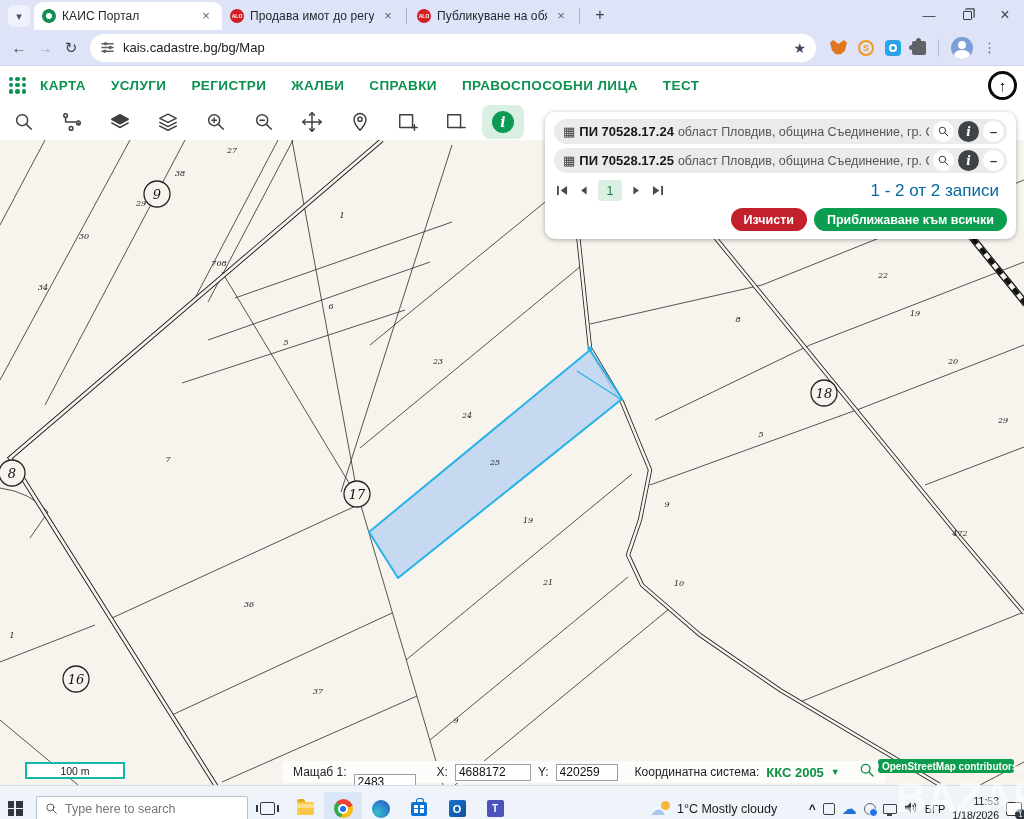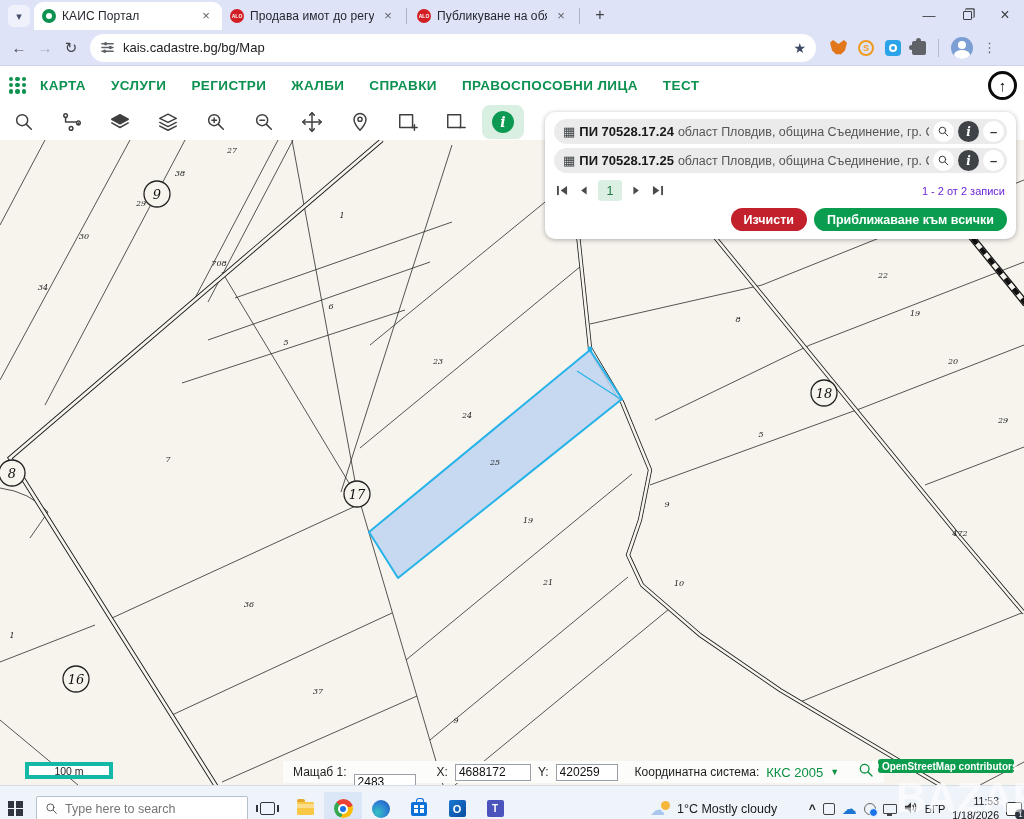--- a/index.html
+++ b/index.html
@@ -60,43 +60,43 @@
   .tool.active{width:42px;background:#d9efe2;border-radius:8px;margin-left:2px}
   .infocirc{width:22px;height:22px;border-radius:50%;background:#0c9a53;color:#fff;font-family:"DejaVu Serif",serif;font-weight:bold;font-style:italic;font-size:14px;display:flex;align-items:center;justify-content:center}
 
   
   .maparea{position:absolute;left:0;top:140px;width:1024px;height:645px;background:#f7f4ee;overflow:hidden}
   .thin path{stroke:#2b2b2b;stroke-width:.8;fill:none}
   .plabel{font:italic 8px "DejaVu Serif",serif;fill:#1a1a1a;text-anchor:middle}
   .clabel{font:italic 13px "DejaVu Serif",serif;fill:#111;text-anchor:middle}
   .mcircle{fill:#f7f4ee;stroke:#222;stroke-width:1.3}
 
-  .scalebar{position:absolute;left:25px;top:622px;width:88px;height:17px;background:rgba(255,255,255,.95);border:4px solid #14b8a6;font-size:10.5px;color:#222;display:flex;align-items:center;justify-content:center;z-index:6}
+  .scalebar{position:absolute;left:25px;top:622px;width:100px;height:17px;background:rgba(255,255,255,.95);border:2px solid #14b8a6;font-size:10.5px;color:#222;display:flex;align-items:center;justify-content:center;z-index:6}
   .statusbar{position:absolute;left:283px;top:621px;height:22px;background:#fcfcfa;display:flex;align-items:center;padding:0 10px;gap:7px;z-index:6;border-radius:2px}
   .statusbar label{font-size:12px;color:#1d1d1d}
   .statusbar input{height:17px;border:1px solid #9aa0a6;background:#fff;font-size:12px;font-family:"Liberation Sans",sans-serif;color:#111;padding:0 3px}
-  .crs{font-size:13px;font-weight:normal;color:#0c9143}
+  .crs{font-size:13px;font-weight:bold;color:#0c9143}
   .crs-caret{color:#0c9143;font-size:9px}
   .status-search svg{stroke:#0c9143;stroke-width:2;fill:none;stroke-linecap:round}
   .attribution{position:absolute;left:878px;top:619px;width:136px;height:14px;background:#0b9c4e;border-radius:3px;color:#fff;font-size:10px;font-weight:bold;display:flex;align-items:center;justify-content:center;z-index:6;white-space:nowrap}
 
   
   .panel{position:absolute;left:545px;top:112px;width:471px;background:#fff;border-radius:10px;box-shadow:0 1px 5px rgba(0,0,0,.3);padding:7px 9px 8px 9px;z-index:20}
   .resrow{height:25px;background:#ebebeb;border-radius:13px;display:flex;align-items:center;padding:0 3px 0 9px;margin-bottom:4px;gap:4px}
   .resgrid{color:#3c4043;font-size:13px;line-height:13px}
   .resid{font-size:13px;font-weight:bold;color:#191919;white-space:nowrap}
   .resloc{font-size:12.5px;color:#555;white-space:nowrap;overflow:hidden;flex:1}
   .rowbtn{width:21px;height:21px;border-radius:50%;background:#fff;display:flex;align-items:center;justify-content:center;flex:none}
   .rowbtn svg{stroke:#333;fill:none;stroke-width:1.8;stroke-linecap:round}
   .rowbtn.dark{background:#3f4347;color:#fff;font-family:"DejaVu Serif",serif;font-style:italic;font-weight:bold;font-size:12px}
   .rowbtn.minus{color:#333;font-size:13px;font-weight:bold}
   .pager{display:flex;align-items:center;margin:7px 0 0 2px;gap:9px}
   .pgbtn svg{fill:#4a4a4a}
   .pgnum{width:24px;height:21px;background:#dcefe3;color:#1e7a46;font-size:12.5px;display:flex;align-items:center;justify-content:center;border-radius:3px}
-  .pgcount{margin-left:auto;font-size:11px;color:#6d28d9;margin-right:2px}
+  .pgcount{margin-left:auto;font-size:17px;color:#0369a1;margin-right:8px}
   .panelbtns{display:flex;justify-content:flex-end;gap:7px;margin-top:7px}
   .pill{height:23px;border-radius:13px;color:#fff;font-size:12.5px;font-weight:bold;display:flex;align-items:center;padding:0 13px;border:none}
   .pill.red{background:#c2202b}
   .pill.green{background:#0a9d4f}
 
   
   .taskbar{position:absolute;left:0;top:785px;width:1024px;height:46px;background:#eff3fa;border-top:1px solid #d7dde8;display:flex;align-items:center}
   .startbtn{width:30px;height:34px;display:flex;align-items:center;justify-content:center}
   .winlogo{width:15px;height:15px;display:grid;grid-template-columns:1fr 1fr;gap:1.5px}
   .winlogo b{background:#2f3640}

